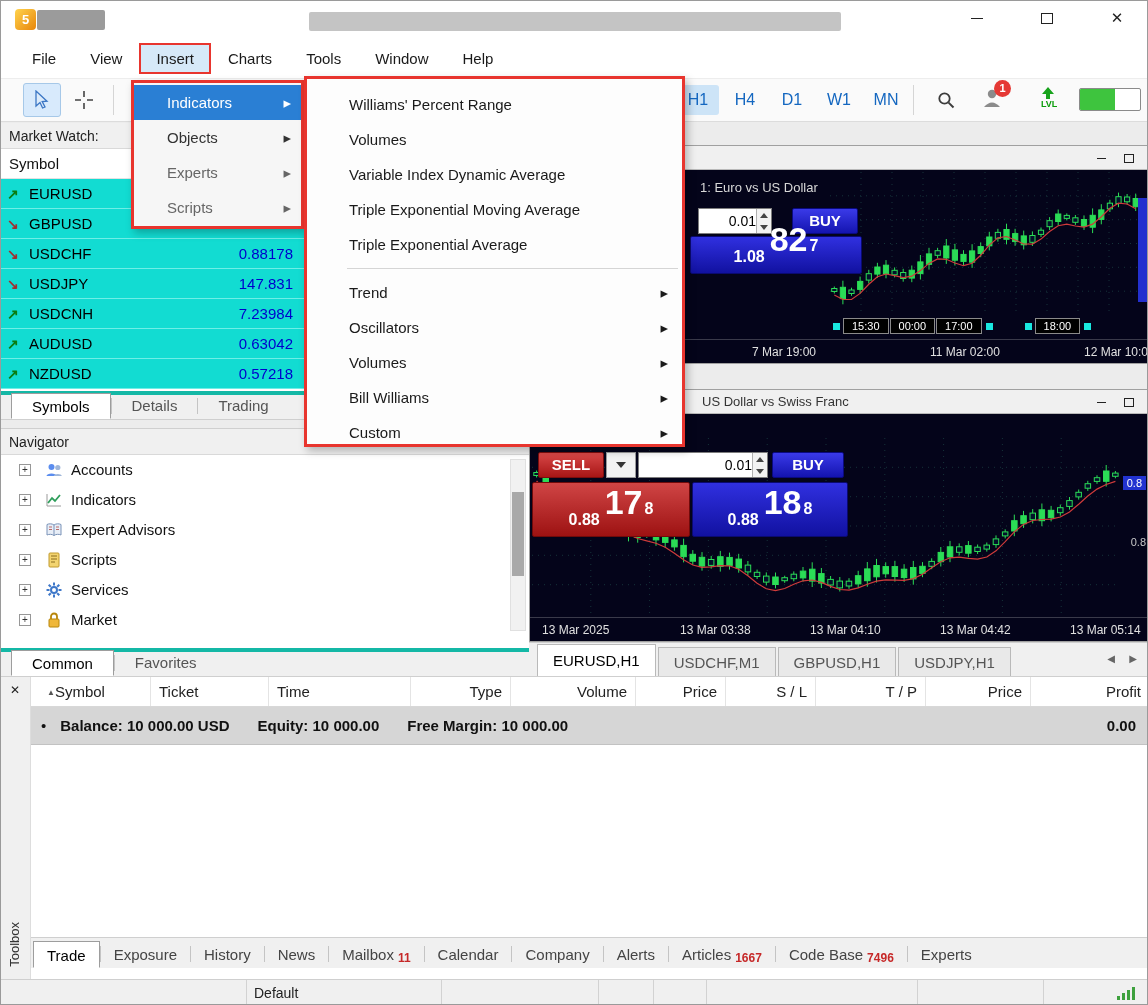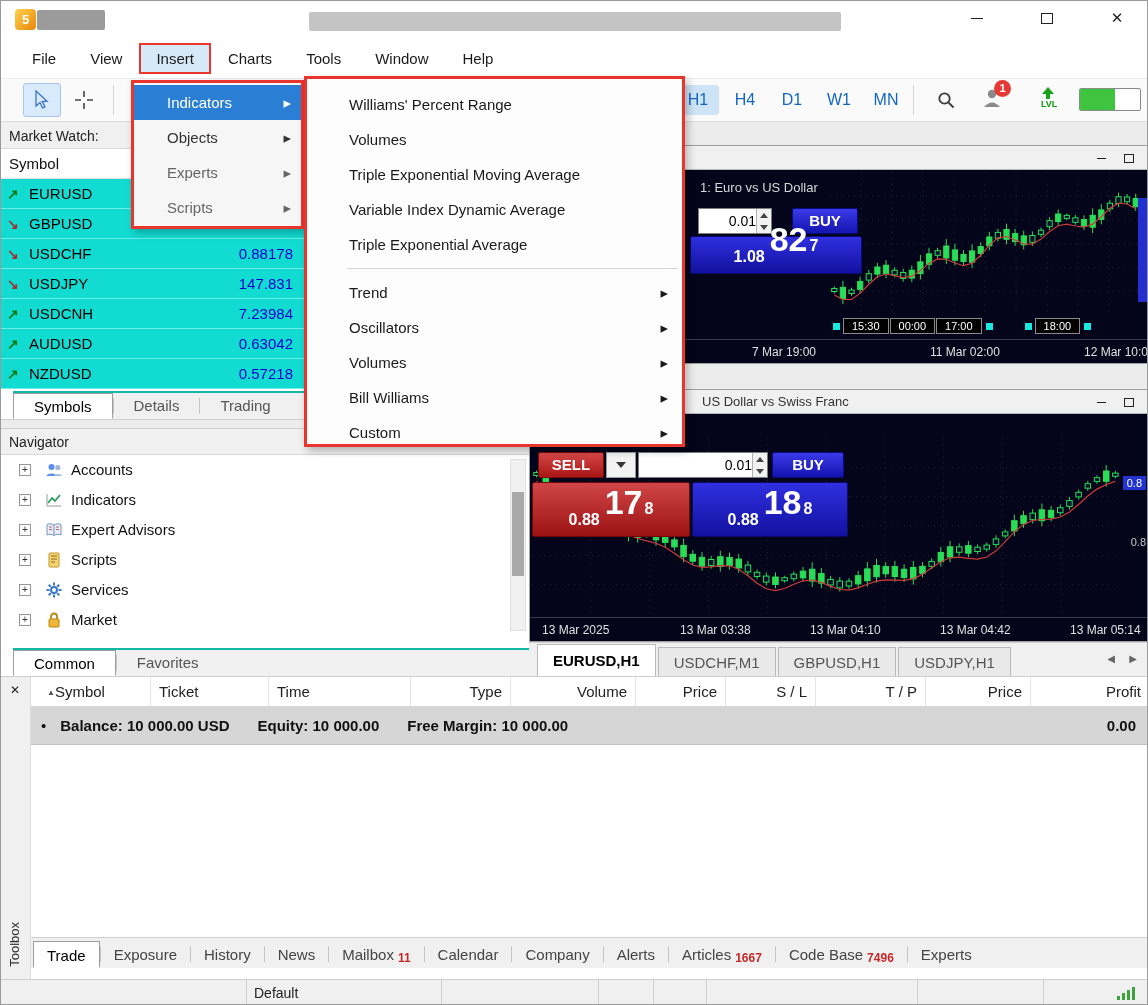--- a/index.html
+++ b/index.html
@@ -30,21 +30,21 @@
   .tf{display:flex;gap:5px}
   .tfbtn{width:42px;height:30px;line-height:30px;text-align:center;font-size:16px;color:#1467c0;border-radius:3px}
   .tfbtn.active{background:#cde4f7}
   .badge{position:absolute;right:-8px;top:-7px;min-width:17px;height:17px;border-radius:9px;background:#e53935;color:#fff;font-size:11px;font-weight:bold;line-height:17px;text-align:center;padding:0 3px}
   .lvl{display:flex;flex-direction:column;font-size:9px;color:#0a9c0a;font-weight:bold}
   .progress{border:1px solid #8a8a8a;background:#fff;border-radius:2px;overflow:hidden}
   .progress>i{display:block;height:100%;width:58%;background:#3ec43e}
 
   
   .phead{height:26px;background:#f0f0f0;border-bottom:1px solid #d9d9d9;font-size:14px;line-height:26px;padding-left:8px;color:#222}
-  .ptabs{position:absolute;left:12px;bottom:0;width:100%;height:28px;background:#f0f0f0;border-top:2px solid #14b8a6;display:flex;align-items:flex-end;}
+  .ptabs{position:absolute;left:0;bottom:0;width:100%;height:28px;background:#f0f0f0;border-top:4px solid #14b8a6;display:flex;align-items:flex-end;padding-left:10px}
   .ptab{padding:0 20px;height:26px;line-height:26px;font-size:15px;color:#555}
   .ptab.active{background:#fff;border:1px solid #9d9d9d;border-bottom:1px solid #fff;color:#000}
   .tsepline{width:1px;height:16px;background:#c4c4c4;margin:0 0 5px 0}
 
   
   .mwpanel{left:0;top:122px;width:528px;height:297px;background:#fff;border-bottom:1px solid #cfcfcf;z-index:2}
   .mw-colhead{height:30px;background:#fff;border-bottom:1px solid #e2e2e2;font-size:15px;line-height:30px;padding-left:8px;position:relative;color:#111}
   .coldiv{position:absolute;top:0;width:1px;height:100%;background:#e2e2e2}
   .mwrow{height:30px;background:#12dcd2;position:relative;border-bottom:1px solid #6eeee6}
   .arr{position:absolute;left:6px;line-height:30px;font-size:14px;font-weight:bold}
@@ -92,21 +92,21 @@
   .tbox{display:inline-block;background:#000;border:1px solid #8a8a8a;color:#fff;font-size:11px;padding:1px 8px;margin-right:1px}
   .cyansq{display:inline-block;width:7px;height:7px;background:#19e8e0;margin:0 3px}
   .tgap{display:inline-block;width:26px}
   .pstrip{position:absolute;background:#2330cf}
   .axlbl{position:absolute;right:2px;color:#c8c8c8;font-size:11px}
   .axlbl.hot{background:#2233d0;color:#fff;padding:1px 4px}
 
   
   .ctabs{left:528px;top:641px;width:620px;height:34px;background:#f0f0f0;border-top:1px solid #cfcfcf;display:flex;align-items:flex-end;padding-left:8px;z-index:2}
   .ctab{padding:0 15px;height:29px;line-height:29px;font-size:15px;color:#555;border:1px solid #b9b9b9;border-bottom:none;background:#e9e9e9;margin-right:2px;white-space:nowrap}
-  .ctab.active{background:#fff;color:#000;font-weight:bold;height:32px;line-height:32px}
+  .ctab.active{background:#fff;color:#000;font-weight:normal;height:32px;line-height:32px}
   .ctab-arrow{position:absolute;top:10px;color:#666;font-size:10px}
   .ctab-arrow.l::before{content:"◀"}
   .ctab-arrow.r::before{content:"▶"}
 
   
   .toolbox{left:0;top:675px;width:1148px;height:303px;background:#fff;border-top:1px solid #cfcfcf;z-index:2}
   .tstrip{position:absolute;left:0;top:0;width:30px;height:100%;background:#f0f0f0;border-right:1px solid #ddd}
   .tclose{position:absolute;left:9px;top:6px;font-size:12px;color:#222}
   .tclose::before{content:"✕"}
   .vlabel{position:absolute;left:6px;bottom:12px;writing-mode:vertical-rl;transform:rotate(180deg);font-size:13px;color:#333}
@@ -769,22 +769,22 @@
     </div>
     <div class="ditem dim">
       <span>Scripts</span>
       <span class="dar"></span>
     </div>
   </div>
 
   <div class="abs submenu">
     <div class="sitem"><span>Williams' Percent Range</span></div>
     <div class="sitem"><span>Volumes</span></div>
+    <div class="sitem"><span>Variable Index Dynamic Average</span></div>
     <div class="sitem"><span>Triple Exponential Moving Average</span></div>
-    <div class="sitem"><span>Variable Index Dynamic Average</span></div>
     <div class="sitem"><span>Triple Exponential Average</span></div>
     <div class="ssep2"></div>
     <div class="sitem"><span>Trend</span><span class="dar"></span></div>
     <div class="sitem"><span>Oscillators</span><span class="dar"></span></div>
     <div class="sitem"><span>Volumes</span><span class="dar"></span></div>
     <div class="sitem"><span>Bill Williams</span><span class="dar"></span></div>
     <div class="sitem"><span>Custom</span><span class="dar"></span></div>
   </div>
 
 </div>

